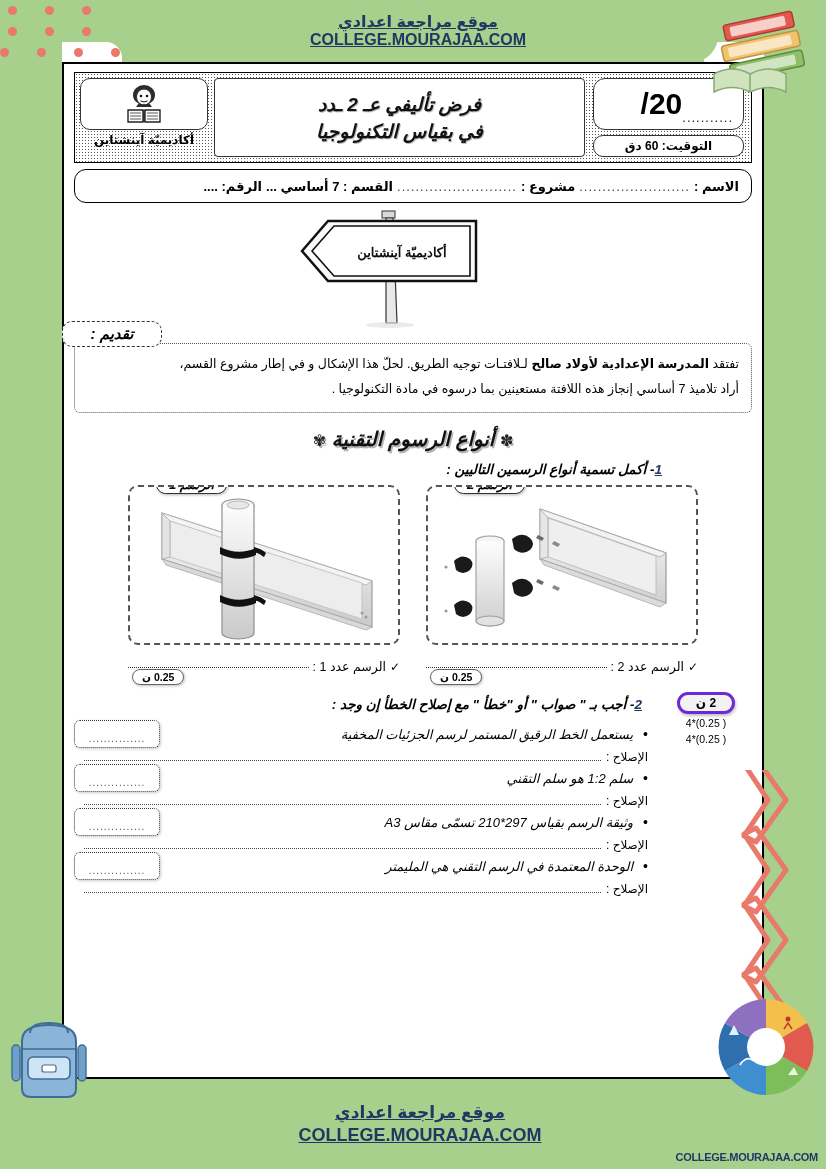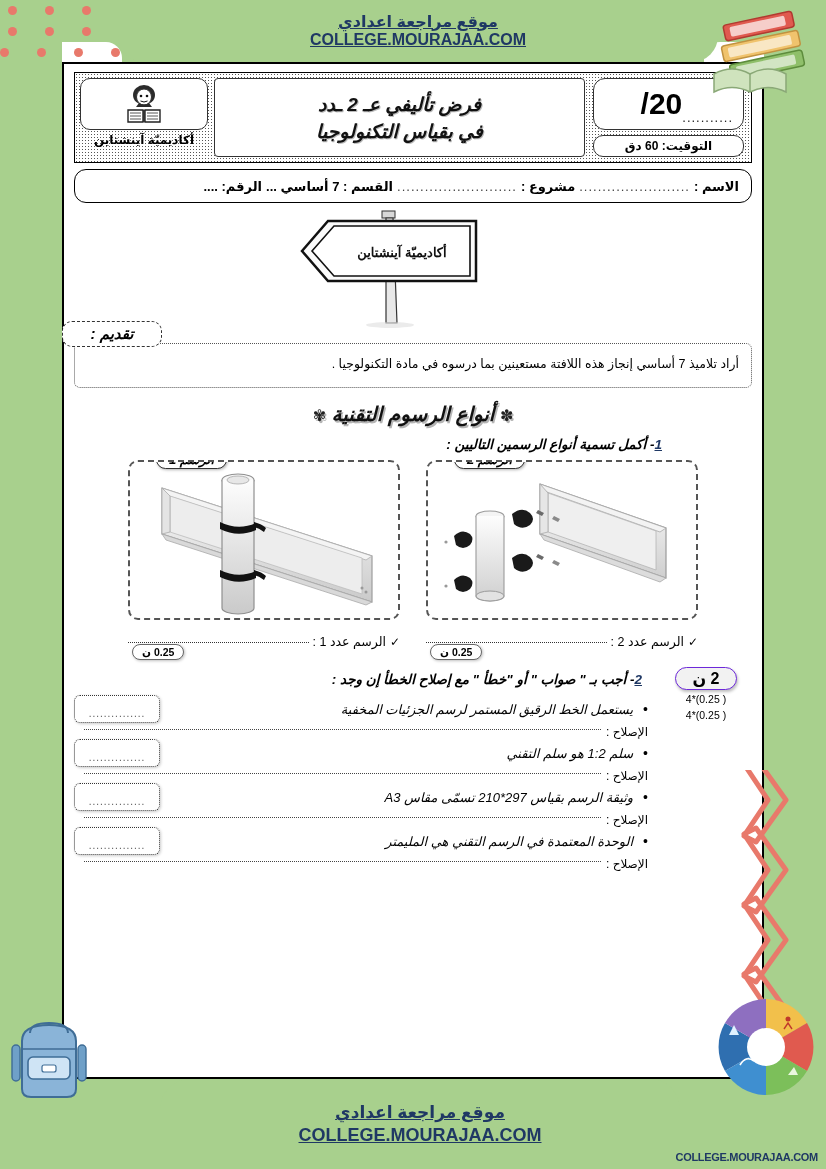--- a/index.html
+++ b/index.html
@@ -147,34 +147,34 @@
   .ans-line { margin-top:14px; font-size:12.5px; color:#000; display:flex; align-items:baseline; gap:4px; }
   .ans-line .chk { font-size:12px; }
   .ans-line .dots { flex:1; border-bottom:1.5px dotted #333; height:1px; position:relative; top:-3px; }
 
   
   .q2-wrap { margin-top:22px; position:relative; }
   .q2-text { font-size:13.5px; font-style:italic; font-weight:bold; color:#000;
              text-align:right; padding-right:110px; }
   .q2-text .num { color:#1f3864; text-decoration:underline; }
   .q2-badge-col { position:absolute; right:-2px; top:-4px; width:96px; text-align:center; }
-  .badge-2 { display:inline-block; background:#f2f2f2; border:1px solid #6d28d9; border-radius:13px;
-             padding:1px 16px; font-size:16px; font-weight:bold; color:#000;
+  .badge-2 { display:inline-block; background:#f2f2f2; border:3px solid #6d28d9; border-radius:13px;
+             padding:1px 16px; font-size:12px; font-weight:bold; color:#000;
              box-shadow:1px 2px 3px rgba(0,0,0,.25); }
   .badge-sub { font-size:10.5px; color:#000; direction:ltr; margin-top:2px; line-height:1.35; }
 
   .stmt { margin-top:8px; padding-right:104px; }
   .stmt-row { display:flex; align-items:center; justify-content:flex-start; gap:10px; }
   .stmt-bullet { font-size:14px; color:#000; }
   .stmt-text { font-size:13px; font-style:italic; color:#000; white-space:nowrap; }
   .stmt-box { width:86px; height:28px; border:1px dotted #333; border-radius:6px;
               display:flex; align-items:flex-end; justify-content:center; padding-bottom:3px;
               font-size:10px; color:#555; letter-spacing:1px;
               box-shadow:1px 1px 3px rgba(0,0,0,.2); margin-right:auto; }
-  .fix-row { display:flex; align-items:center; gap:5px; margin-top:2px; padding-left:10px; }
+  .fix-row { display:flex; align-items:flex-end; gap:5px; margin-top:2px; padding-left:10px; }
   .fix-lbl { font-size:12px; color:#000; white-space:nowrap; }
   .fix-dots { flex:1; border-bottom:1.5px dotted #444; height:1px; position:relative; top:-3px; }
 </style>
 </head>
 <body>
 
 <div class="green-left"></div>
 <div class="green-right"></div>
 <div class="green-top"></div>
 <div class="green-bot"></div>
@@ -268,20 +268,23 @@
       <path d="M92 15 h7 l4 105 h-11 z" fill="#e8e8e8" stroke="#333" stroke-width="1.2"></path>
       <path d="M8 48 L34 18 h148 v60 H34 z" fill="#fafafa" stroke="#111" stroke-width="2.5"></path>
       <path d="M18 48 L40 23 h136 v50 H40 z" fill="#fff" stroke="#111" stroke-width="1.6"></path>
       <text x="108" y="54" font-size="13" font-weight="bold" text-anchor="middle" font-family="Liberation Sans, sans-serif" fill="#111">أكاديميّة آينشتاين</text>
       <ellipse cx="96" cy="122" rx="24" ry="3" fill="#ddd" opacity=".6"></ellipse>
     </svg>
   </div>
 
   <div class="pre-label">تقديم :</div>
   <div class="pre-box">
+    <div>
+      <span>تفتقد </span><b>المدرسة الإعدادية لأولاد صالح</b><span> لـلافتـات توجيه  الطريق. لحلّ هذا الإشكال و في إطار مشروع القسم،</span>
+    </div>
     <div>أراد تلاميذ 7 أساسي إنجاز هذه اللافتة مستعينين بما درسوه في مادة التكنولوجيا .</div>
   </div>
 
   <div class="sec-title">
     <span class="orn">✽</span>
     <span>أنواع الرسوم التقنية</span>
     <span class="orn">✾</span>
   </div>
 
   <div class="q1-text">

